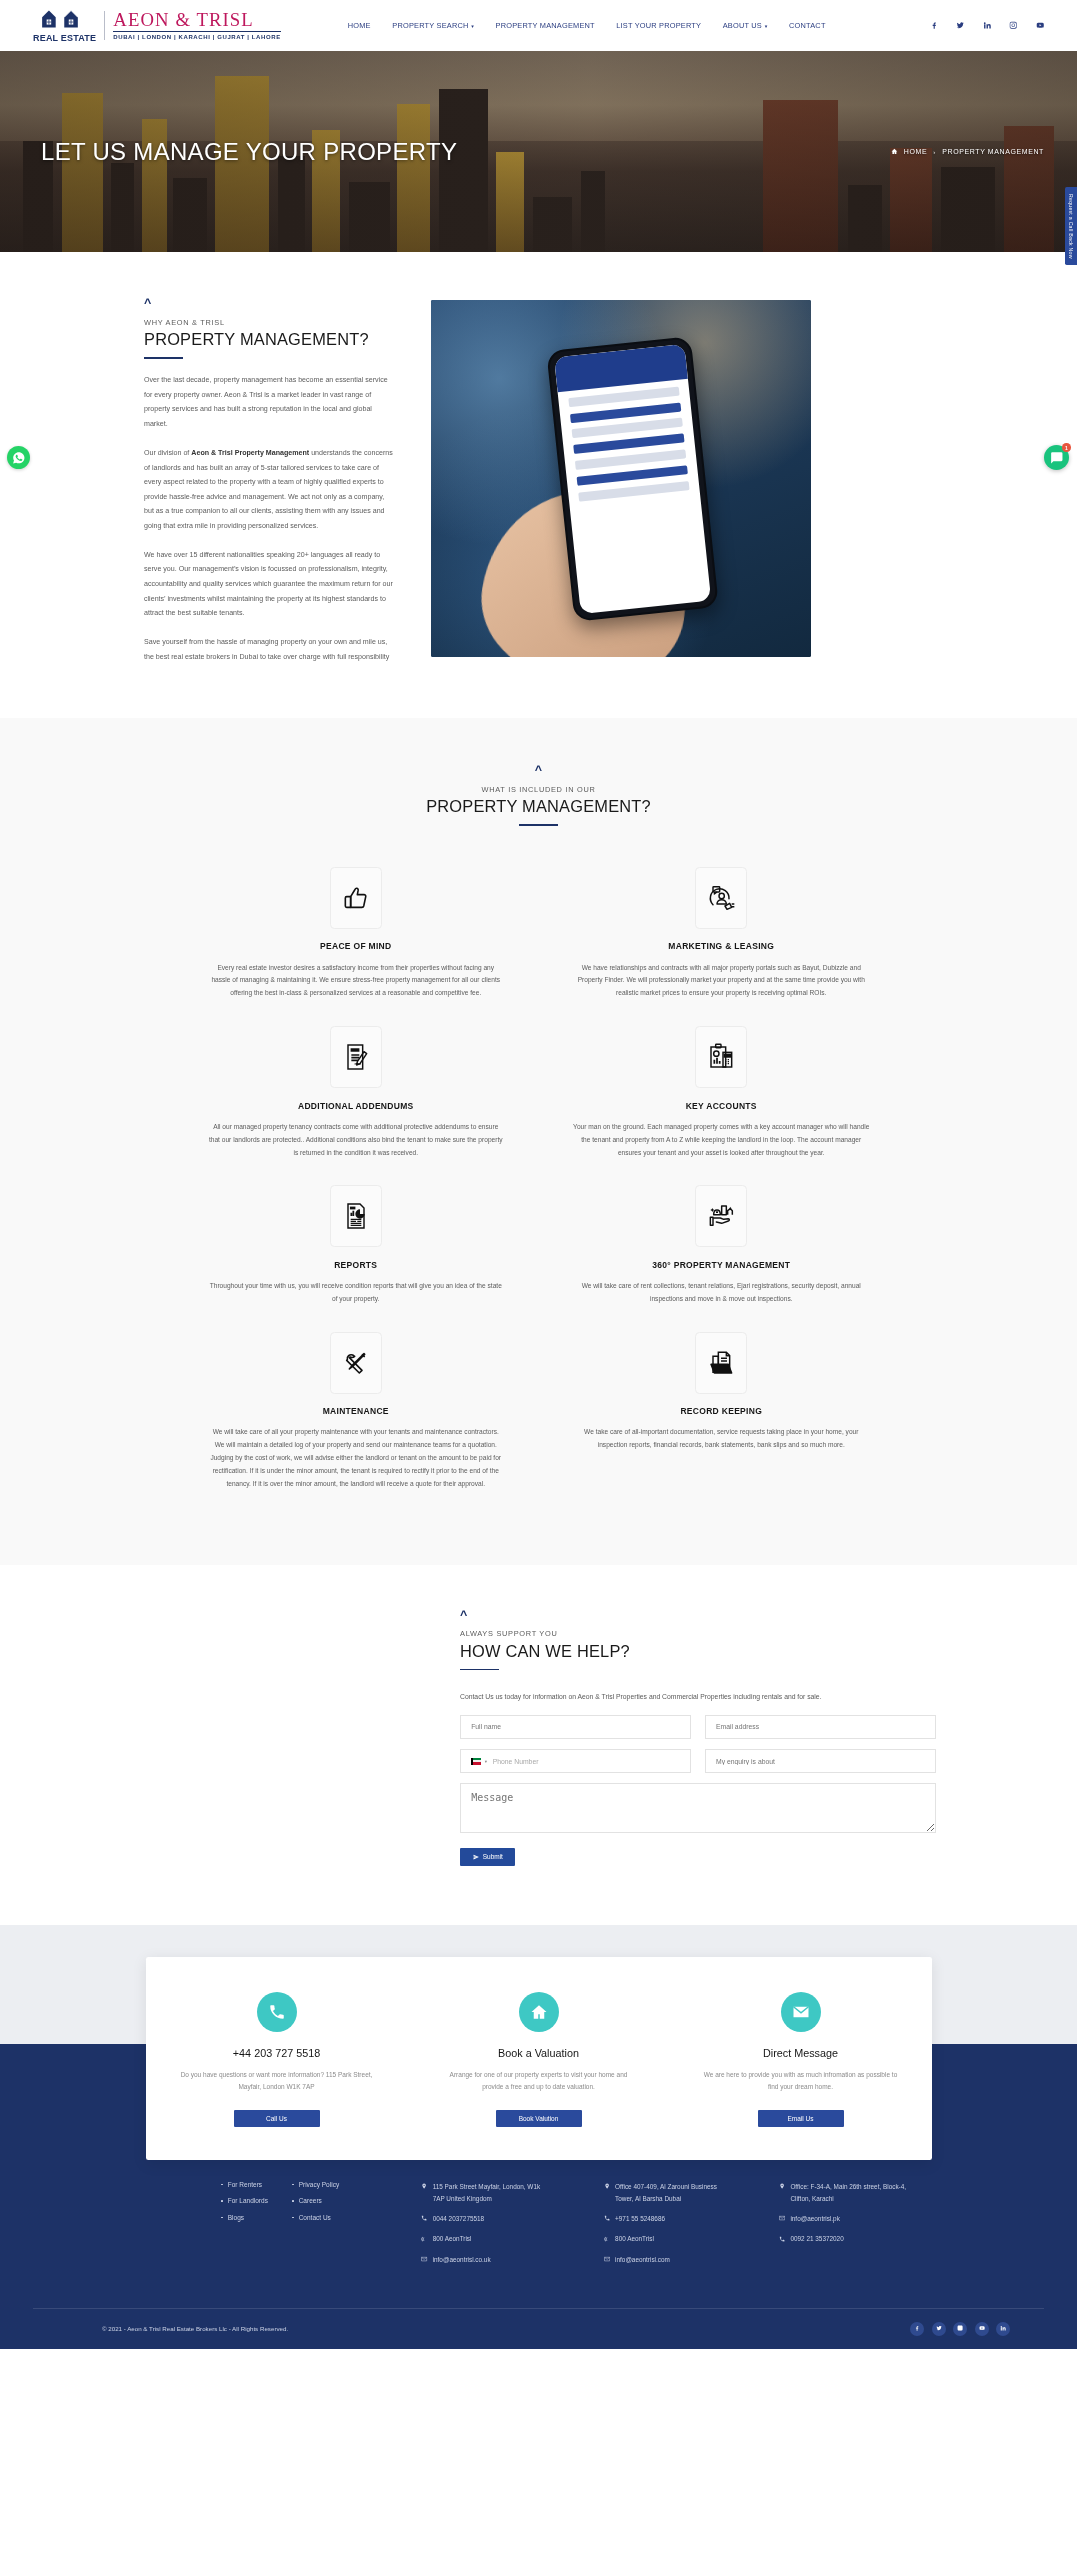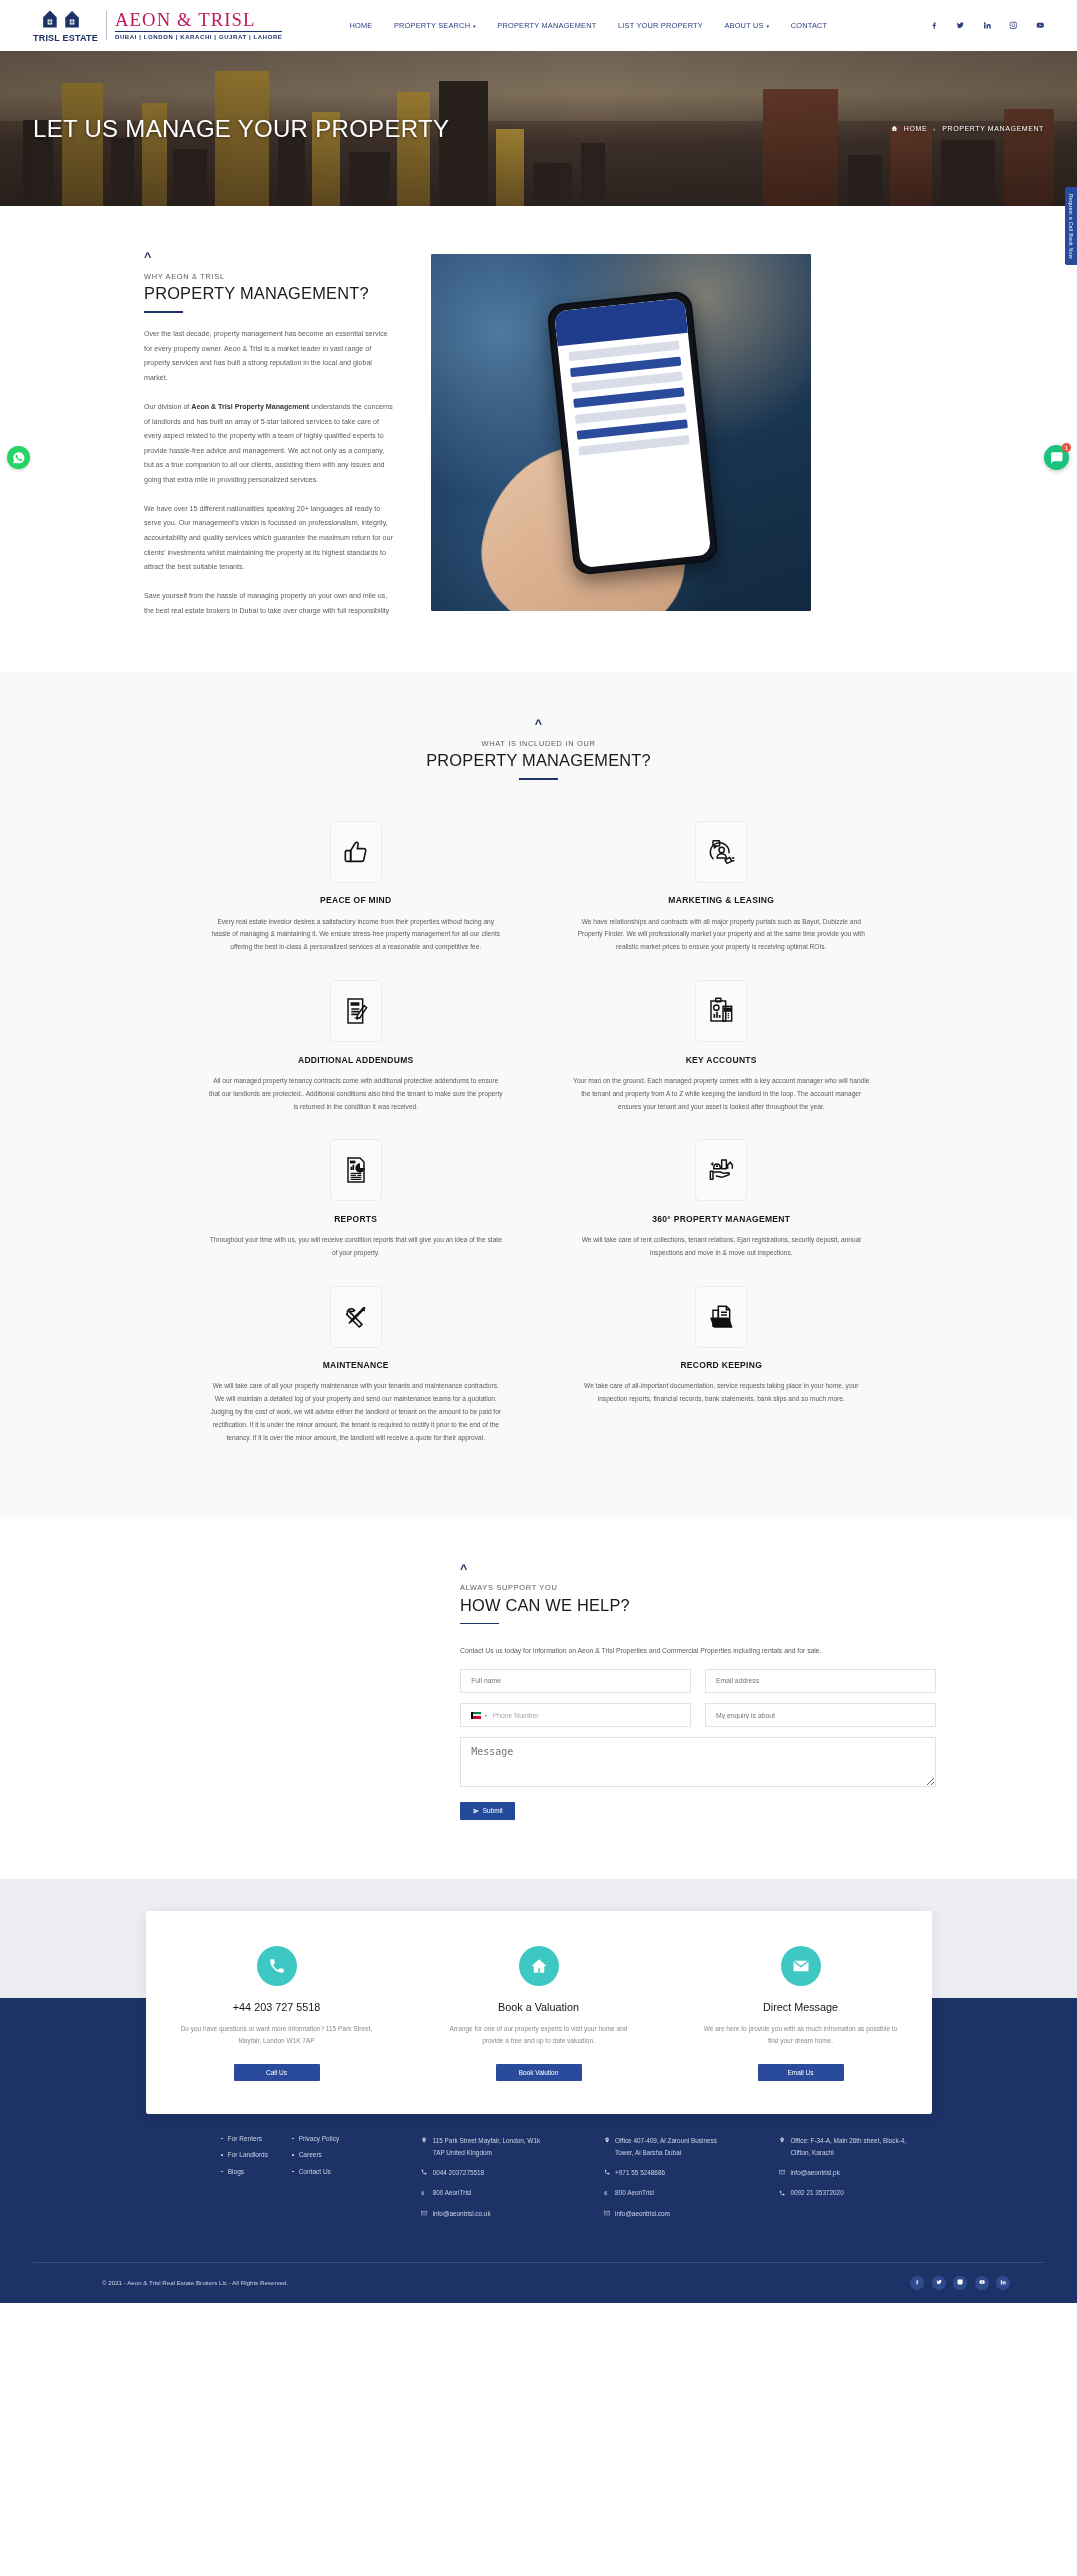--- a/index.html
+++ b/index.html
@@ -45,24 +45,25 @@
     text-transform:uppercase; cursor:pointer; white-space:nowrap;
     display:flex; align-items:center; gap:2.8px;
   }
   .caret { font-size:5.1px; }
   .social { margin-left:auto; display:flex; align-items:center; gap:18px; }
   .social span { color:#2a3d80; font-size:8.5px; cursor:pointer; display:inline-flex; }
   .social svg { width:8.5px; height:8.5px; fill:#2a3d80; }
 
   
   .hero {
-    height: 155px;
+    height: 201px;
     position: relative;
     overflow: hidden;
     background: linear-gradient(to bottom, #6c5a4d 0%, #8a7560 22%, #463830 60%, #2e2622 100%);
+    padding-left: 8px;
   }
   .hero-sky {
     position:absolute; left:0; right:0; top:0; height:45%;
     background: linear-gradient(to bottom, #8b7c6a, #a08e74 60%, #7d6a57);
   }
   .hero-buildings { position:absolute; left:0; right:0; bottom:0; top:8%; }
   .bldg { position:absolute; bottom:0; background:#3c2f27; }
   .bldg.lit { background:linear-gradient(to bottom, #c9a33c, #7a5e24); }
   .bldg.dark { background:#2c2420; }
   .bldg.red { background:linear-gradient(to bottom,#7d4530,#4a271c); }
@@ -303,21 +304,21 @@
           <line x1="10" y1="24.5" x2="18" y2="24.5" stroke="#1d3267" stroke-width="1.4"></line>
         </svg>
         <svg width="26" height="23" viewBox="0 0 46 40" style="margin-left:-5.1px">
           <polygon points="4,16 16,4 28,16 28,34 4,34" fill="#1d3267"></polygon>
           <polyline points="4,16 16,4 28,16" fill="none" stroke="#fff" stroke-width="1.6"></polyline>
           <rect x="12" y="20" width="8" height="9" fill="#fff"></rect>
           <line x1="16" y1="20" x2="16" y2="29" stroke="#1d3267" stroke-width="1.4"></line>
           <line x1="12" y1="24.5" x2="20" y2="24.5" stroke="#1d3267" stroke-width="1.4"></line>
         </svg>
       </div>
-      <div class="logo-re">TRISL ESTATE</div>
+      <div class="logo-re">REAL ESTATE</div>
     </div>
     <div class="logo-divider"></div>
     <div class="logo-text">
       <div class="logo-name">AEON &amp; TRISL</div>
       <div class="logo-rule"></div>
       <div class="logo-cities">DUBAI  |  LONDON  |  KARACHI  |  GUJRAT  |  LAHORE</div>
     </div>
   </div>
 
   <div class="nav">

